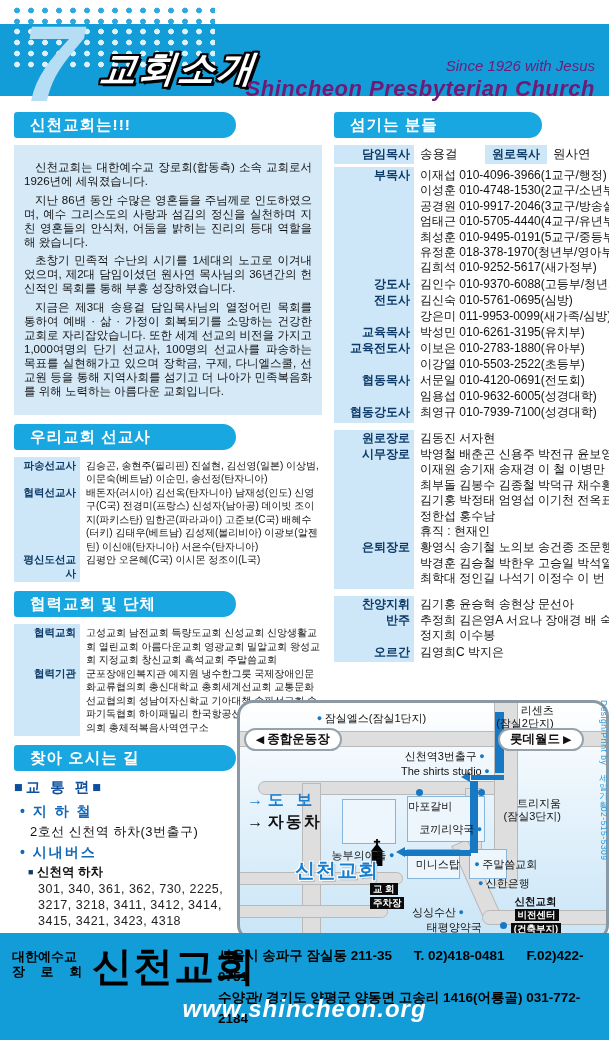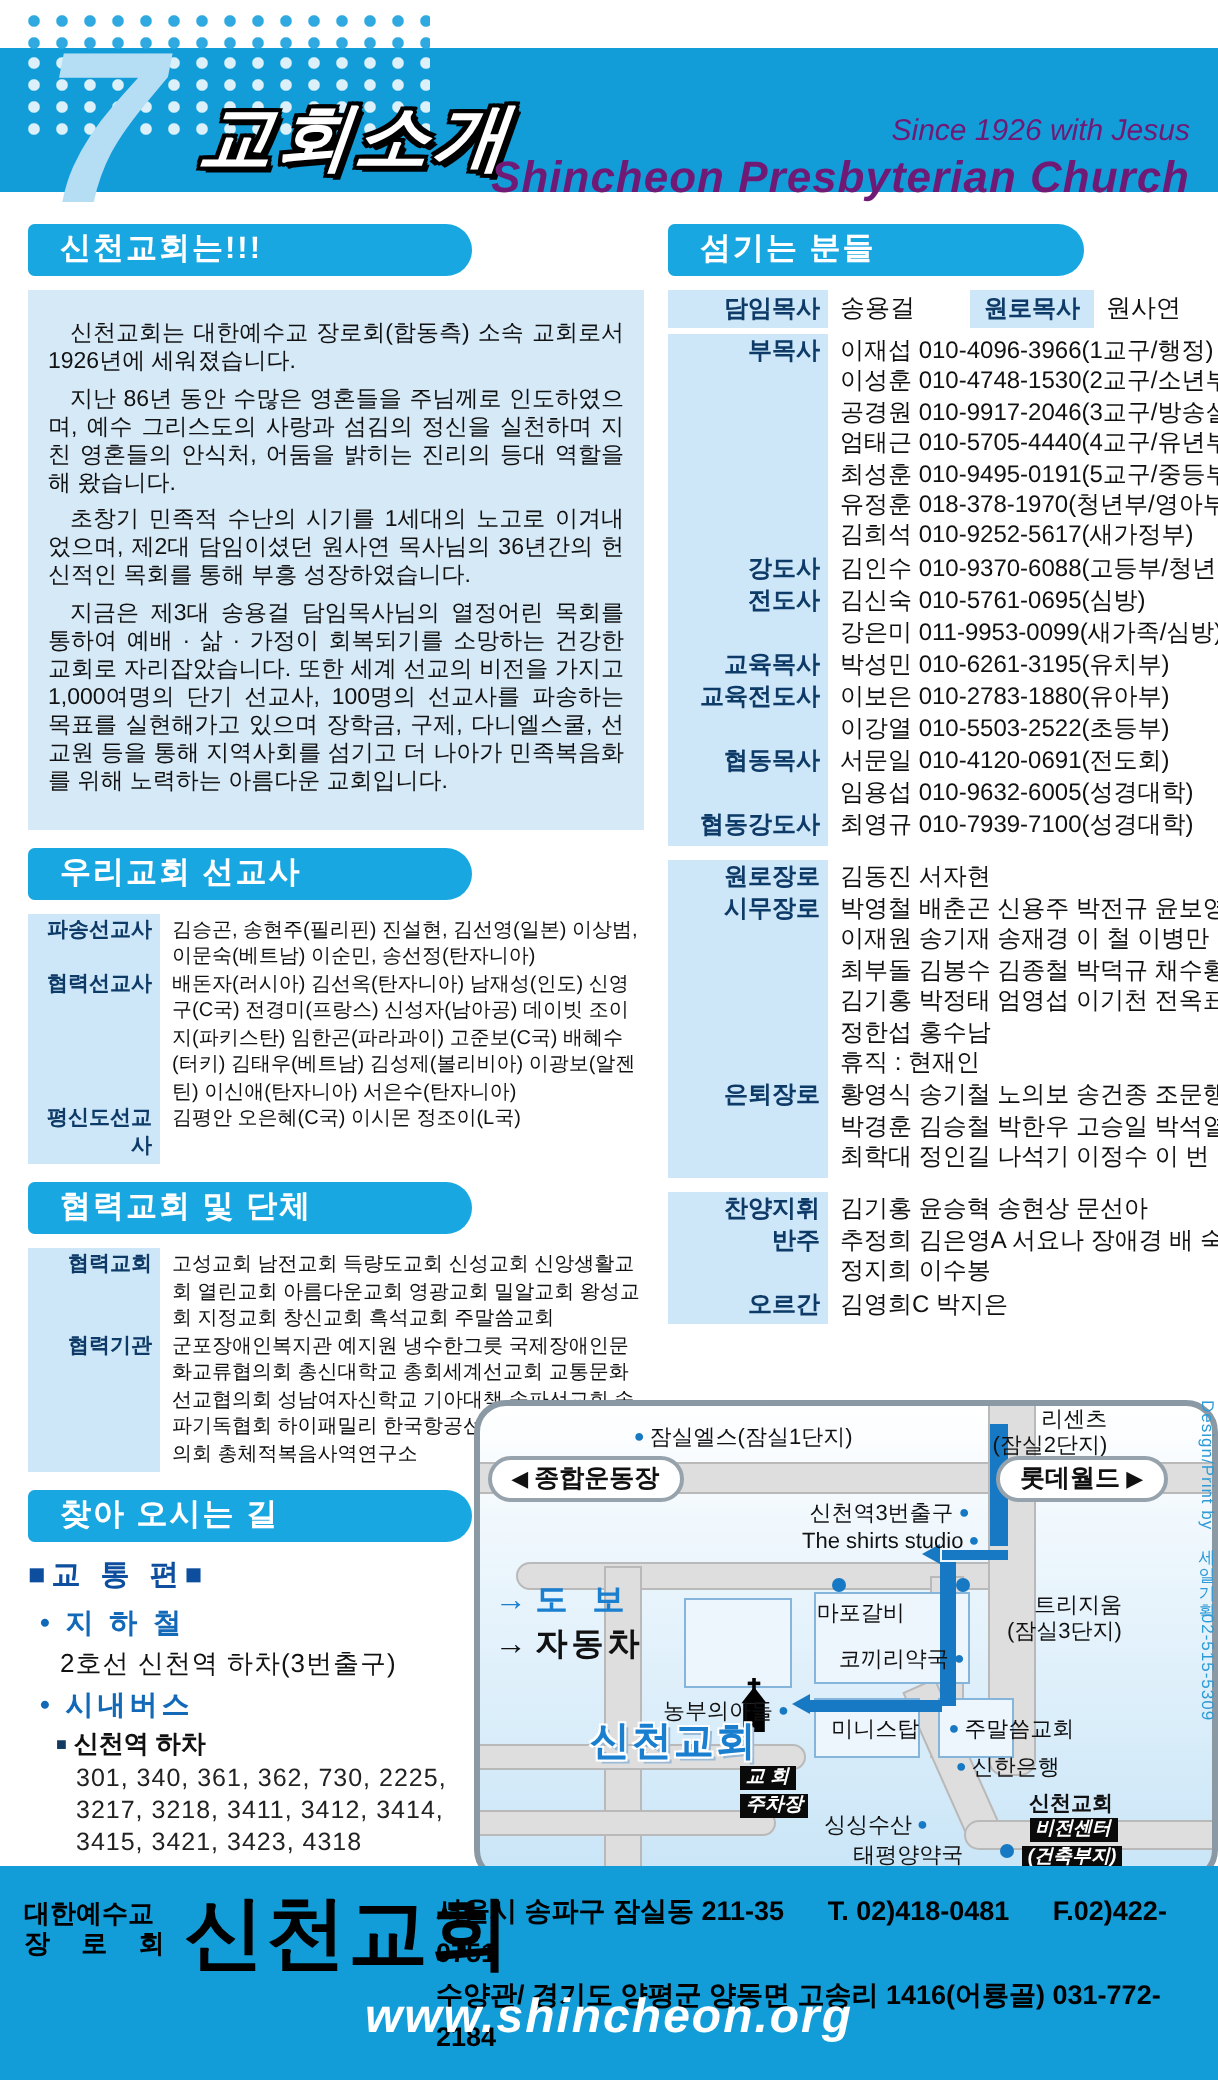--- a/index.html
+++ b/index.html
@@ -86,21 +86,21 @@
   .mlabel[data-kind="pill-r"]::after{content:" ▶";font-size:11px;}
   .mlabel[data-kind="two-line"]{white-space:pre-line;text-align:right;font-weight:normal;
     font-size:11px;line-height:1.15;}
   .mlabel[data-kind="arrow-blue"]{color:#1b7fd0;font-weight:900;font-size:16px;letter-spacing:4px;}
   .mlabel[data-kind="arrow-blue"]::before{content:"→ ";letter-spacing:0;}
   .mlabel[data-kind="arrow-black"]{color:#111;font-weight:900;font-size:16px;letter-spacing:2px;}
   .mlabel[data-kind="arrow-black"]::before{content:"→ ";letter-spacing:0;}
   .mlabel[data-kind="big-blue"]{font-size:20px;font-weight:900;color:#1b7fd0;letter-spacing:1px;
     text-shadow:-1px -1px 0 #fff,1px -1px 0 #fff,-1px 1px 0 #fff,1px 1px 0 #fff,2px 2px 0 #9bbad6;}
   .mlabel[data-kind="chip"]{background:#0a0a0a;color:#fff;font-size:9.5px;font-weight:bold;
-    padding:0 3px;line-height:12px;font-style:italic;}
+    padding:0 3px;line-height:12px;}
   .mlabel[data-kind="plain"]{font-size:11px;}
   .mlabel[data-kind="plain-bold"]{font-size:10.5px;font-weight:800;}
   .credit{position:absolute;left:598px;top:700px;height:235px;z-index:2;writing-mode:vertical-rl;
     font-size:8.5px;color:#2e9bd6;letter-spacing:.5px;}
 
   
   .ftr{position:absolute;left:0;top:933px;width:609px;height:107px;background:#129dd9;z-index:3;}
   .f-denom{position:absolute;left:12px;top:16px;color:#000;font-weight:800;font-size:13px;line-height:15px;}
   .f-denom .sp{letter-spacing:6px;}
   .f-name{position:absolute;left:92px;top:6px;color:#000;font-weight:900;font-size:40px;letter-spacing:1px;}

